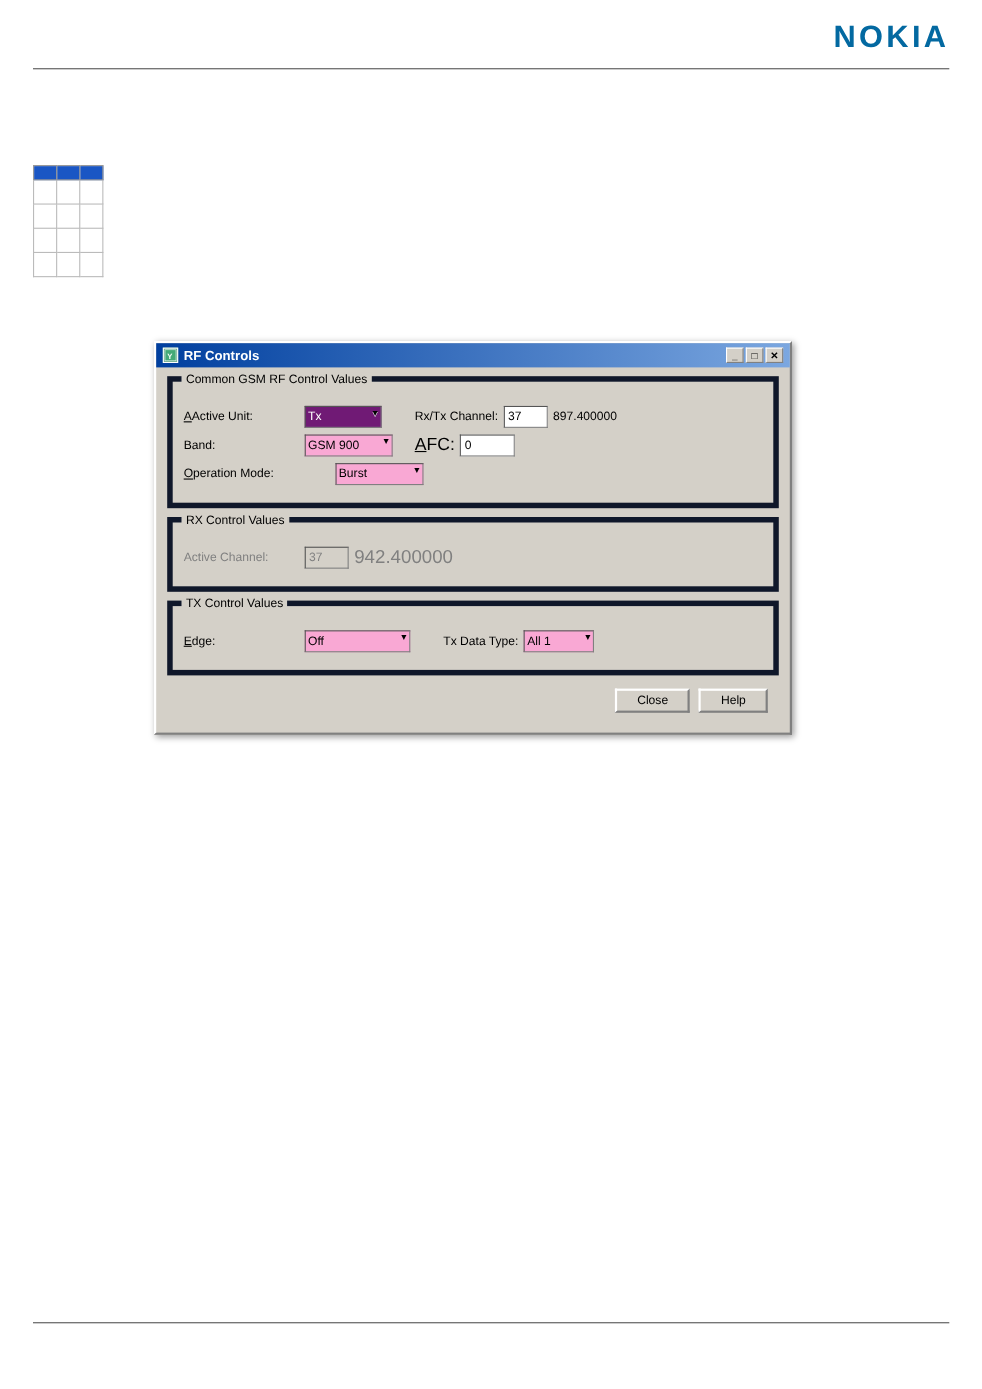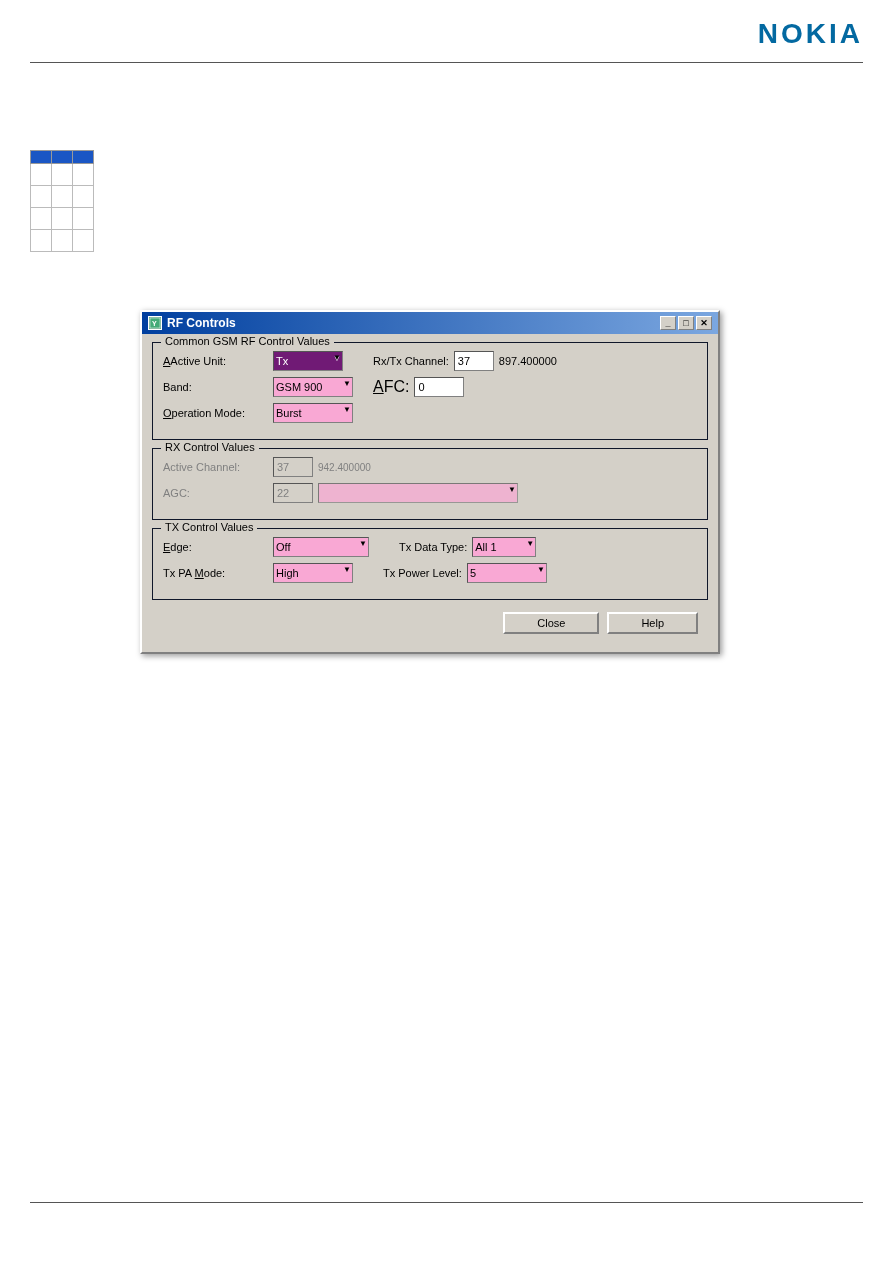--- a/index.html
+++ b/index.html
@@ -136,23 +136,23 @@
       cursor: pointer;
       color: #000;
       font-weight: bold;
     }
 
     .dialog-body {
       padding: 8px 10px 10px 10px;
     }
 
     .group-box {
-      border: 1px solid #0f172a;
+      border: 5px solid #0f172a;
       margin-bottom: 8px;
-      padding: 4px 10px 10px 10px;
+      padding: 18px 10px 10px 10px;
       position: relative;
     }
 
     .group-box-title {
       position: absolute;
       top: -8px;
       left: 8px;
       background: #d4d0c8;
       padding: 0 4px;
       font-size: 11px;
@@ -247,21 +247,21 @@
       justify-content: flex-end;
       gap: 8px;
       padding: 4px 10px 8px 10px;
     }
 
     .win-button {
       background: #d4d0c8;
       border: 2px solid #808080;
       border-top: 2px solid #fff;
       border-left: 2px solid #fff;
-      padding: 3px 32px;
+      padding: 3px 18px;
       font-size: 11px;
       cursor: pointer;
       min-width: 60px;
     }
 
     
     .watermark {
       position: absolute;
       top: 590px;
       left: 460px;
@@ -369,45 +369,36 @@
             <span class="form-label-underline">A</span>FC:
           </span>
           <input class="win-input" type="text" style="width: 50px; margin-left: 5px;" value="0">
         </div>
 
         <div class="form-row">
           <span class="form-label">
             <span class="form-label-underline">O</span>peration Mode:
           </span>
           <div class="select-wrapper">
-            <select class="win-select" style="width:80px;">
+            <select class="win-select" style="width:80px;margin-left:28px;">
               <option>Burst</option>
             </select>
           </div>
         </div>
       </div>
 
       <div class="group-box">
         <span class="group-box-title">RX Control Values</span>
 
         <div class="form-row">
           <span class="form-label disabled-label">Active Channel:</span>
           <input class="disabled-input" type="text" style="width: 40px;" value="37" disabled="">
-          <span style="margin-left:5px; color:#808080; font-size:10px;">942.400000</span>
-        </div>
-
-        <div class="form-row">
-          <span class="form-label disabled-label">AGC:</span>
-          <input class="disabled-input" type="text" style="width: 40px;" value="22" disabled="">
-          <div class="select-wrapper" style="margin-left:5px;">
-            <select class="win-select" style="width:200px;" disabled="">
-              <option></option>
-            </select>
-          </div>
-        </div>
+          <span style="margin-left:5px; color:#808080; font-size:17px;">942.400000</span>
+        </div>
+
       </div>
 
       <div class="group-box">
         <span class="group-box-title">TX Control Values</span>
 
         <div class="form-row">
           <span class="form-label">
             <span class="form-label-underline">E</span>dge:
           </span>
           <div class="select-wrapper">
@@ -417,37 +408,20 @@
           </div>
 
           <span style="margin-left:30px; font-size:11px;">Tx Data Type:</span>
           <div class="select-wrapper" style="margin-left:5px;">
             <select class="win-select" style="width:64px;">
               <option>All 1</option>
             </select>
           </div>
         </div>
 
-        <div class="form-row">
-          <span class="form-label">
-            Tx PA <span class="form-label-underline">M</span>ode:
-          </span>
-          <div class="select-wrapper">
-            <select class="win-select" style="width:80px;">
-              <option>High</option>
-            </select>
-          </div>
-
-          <span style="margin-left:30px; font-size:11px;">Tx Power Level:</span>
-          <div class="select-wrapper" style="margin-left:5px;">
-            <select class="win-select" style="width:80px;">
-              <option>5</option>
-            </select>
-          </div>
-        </div>
       </div>
 
       <div class="dialog-footer">
         <button class="win-button">Close</button>
         <button class="win-button">Help</button>
       </div>
 
     </div>
   </div>
 </div>

